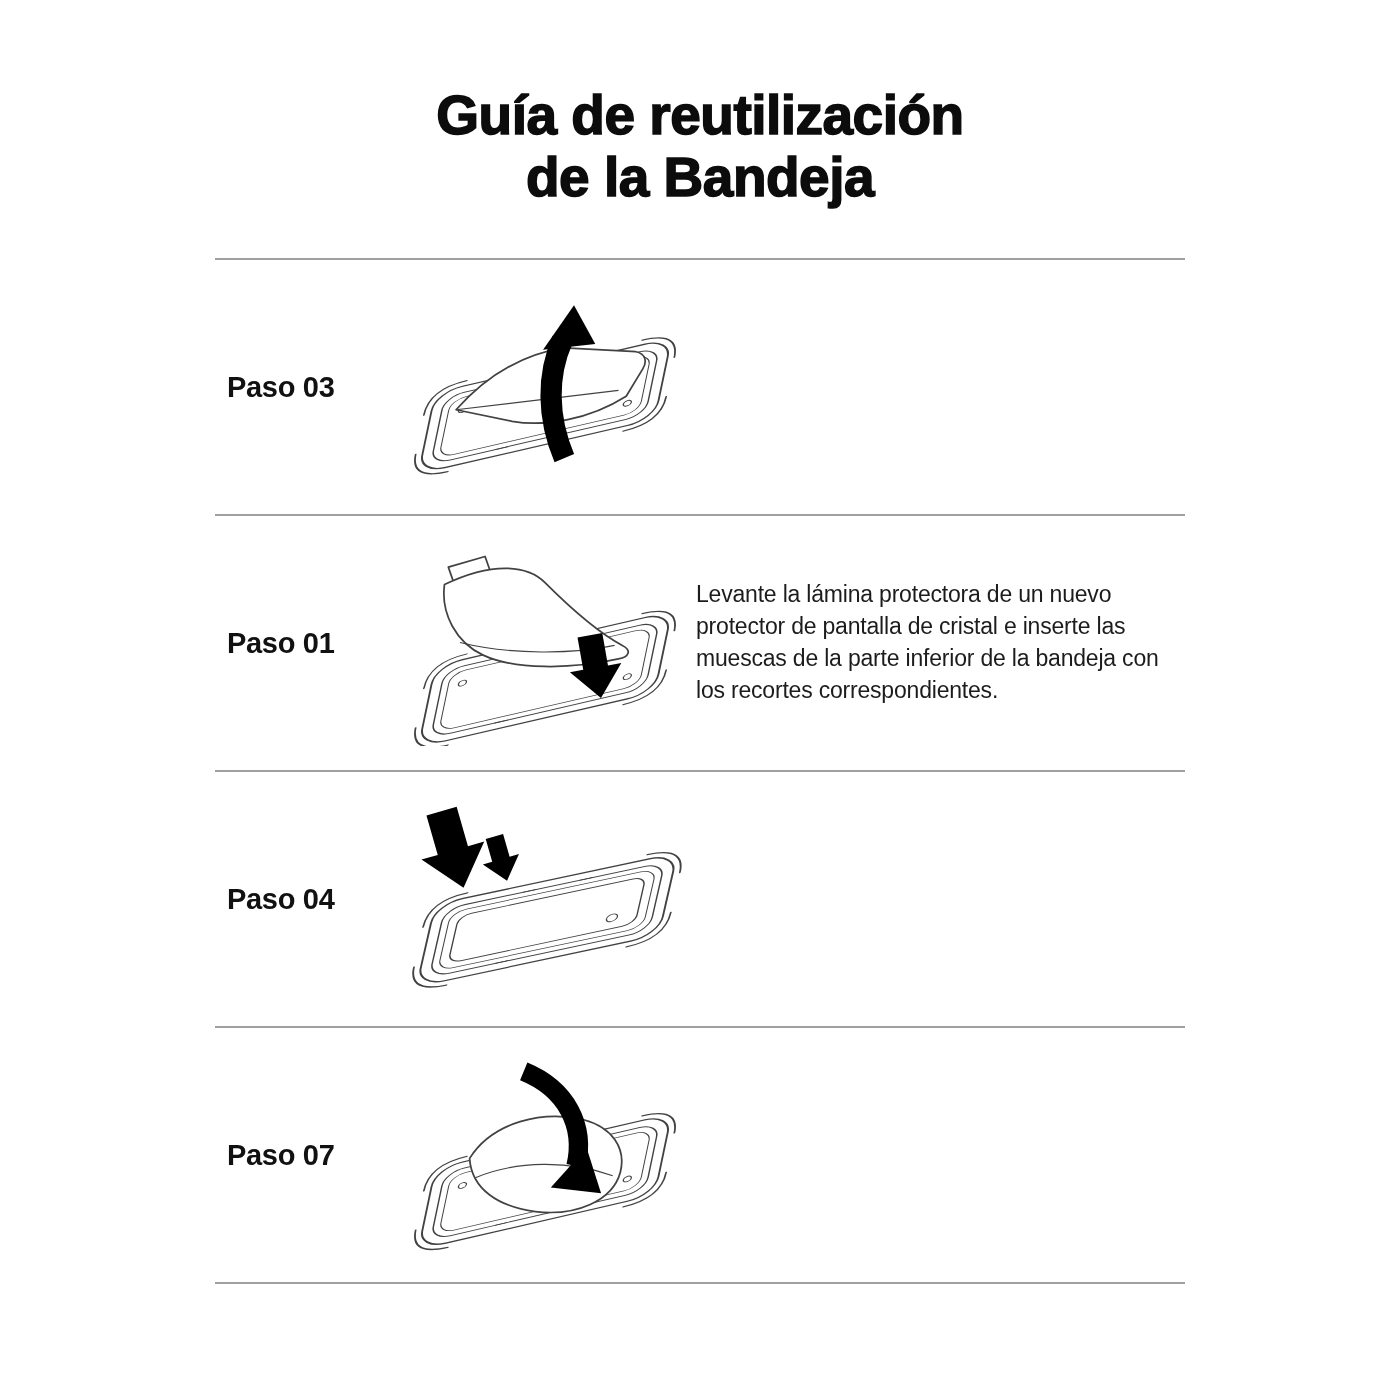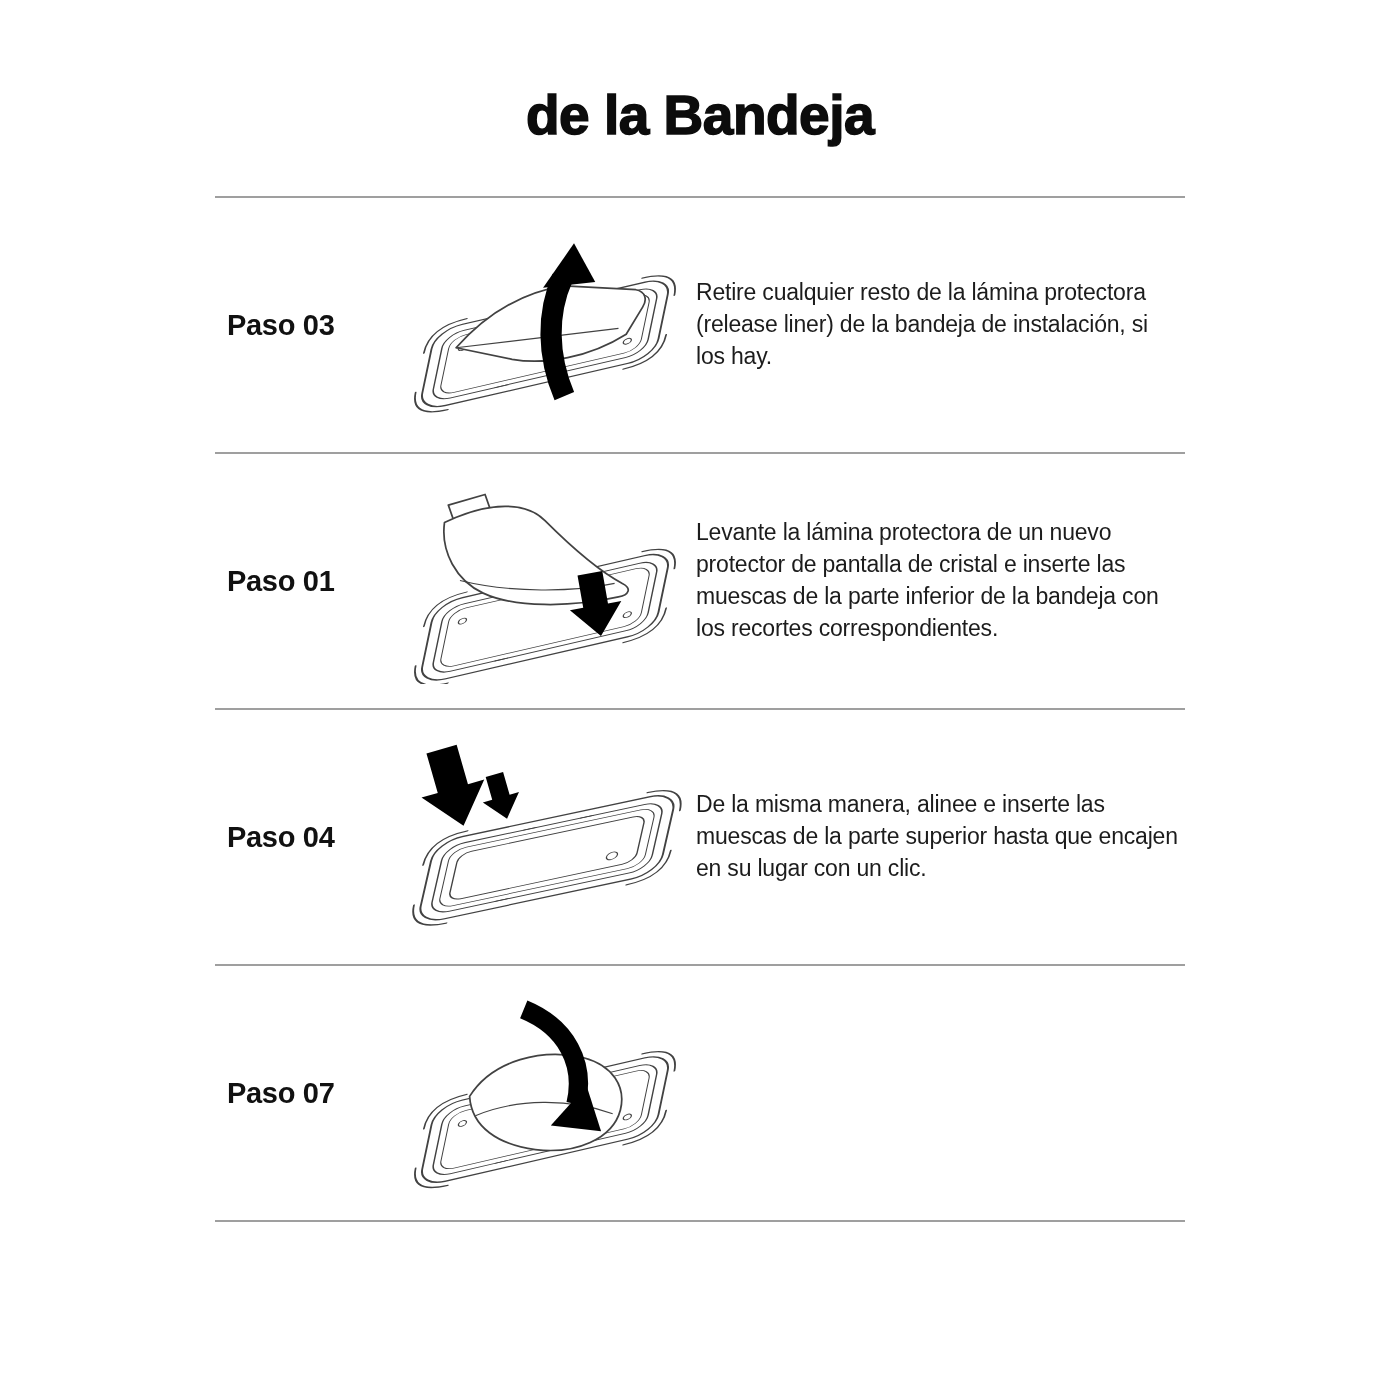--- a/index.html
+++ b/index.html
@@ -57,40 +57,40 @@
         <path d="M-140,-32 Q-140,-74 -98,-74 M98,-74 Q140,-74 140,-32 M140,32 Q140,74 98,74 M-98,74 Q-140,74 -140,32" stroke-width="2"></path>
         <circle cx="-96" cy="-26" r="4.5" stroke-width="1.4"></circle>
         <circle cx="96" cy="28" r="4.5" stroke-width="1.4"></circle>
         <path d="M-34,-55 h14 M28,-55 h14 M-48,55 h14" stroke-width="1.3"></path>
       </g>
       <polygon id="fat-arrow-down" points="-13,-32 13,-32 13,2 27,2 0,34 -27,2 -13,2"></polygon>
     </defs>
   </svg>
 
   <h1 class="title">
+    <span class="tline">Guía de reutilización</span>
     <span class="tline">de la Bandeja</span>
   </h1>
 
   <div class="content">
     <div class="rows">
 
       <section class="step-row">
         <div class="step-label">Paso 03</div>
         <figure class="step-figure">
           <svg viewBox="0 0 300 210" width="290" height="205">
             <use href="#tray" xlink:href="#tray" transform="translate(150,124) rotate(-13) scale(0.95,0.59) skewX(-16)"></use>
             <path class="sheet" d="M58,128 C92,90 130,70 170,64 L244,68 C254,70 256,78 251,86 L234,114 C196,138 150,146 116,140 Z"></path>
             <path class="thin" d="M58,128 L226,108"></path>
             <g>
               <path class="shaft" d="M170,178 C152,136 152,92 168,56"></path>
               <polygon class="arrow" points="148,66 180,20 202,60"></polygon>
             </g>
           </svg>
         </figure>
-        <p class="step-text">Retire cualquier resto de la lámina protectora (release liner) de la bandeja de instalación, si los hay.</p>
       </section>
 
       <section class="step-row">
         <div class="step-label">Paso 01</div>
         <figure class="step-figure">
           <svg viewBox="0 0 300 210" width="290" height="205">
             <use href="#tray" xlink:href="#tray" transform="translate(150,142) rotate(-13) scale(0.95,0.59) skewX(-16)"></use>
             <path class="sheet" d="M50,26 L88,15 L95,35 L57,46 Z"></path>
             <path class="sheet" d="M46,44 C96,20 132,24 150,42 C172,64 202,92 230,107 C240,112 237,119 226,121 C176,132 118,132 86,117 C58,104 42,74 46,44 Z"></path>
             <path class="thin" d="M62,104 C115,117 180,116 222,107"></path>
@@ -108,21 +108,20 @@
             <g transform="translate(152,126) rotate(-12) scale(0.97,0.6) skewX(-16)">
               <rect class="glassrect" x="-102" y="-38" width="204" height="76" rx="14"></rect>
               <circle class="glasshole" cx="74" cy="20" r="6"></circle>
             </g>
             <g>
               <use href="#fat-arrow-down" xlink:href="#fat-arrow-down" class="arrow" transform="translate(54,52) rotate(-16) scale(1.25)"></use>
               <use href="#fat-arrow-down" xlink:href="#fat-arrow-down" class="arrow" transform="translate(104,62) rotate(-16) scale(0.72)"></use>
             </g>
           </svg>
         </figure>
-        <p class="step-text">De la misma manera, alinee e inserte las muescas de la parte superior hasta que encajen en su lugar con un clic.</p>
       </section>
 
       <section class="step-row">
         <div class="step-label">Paso 07</div>
         <figure class="step-figure">
           <svg viewBox="0 0 300 210" width="290" height="205">
             <use href="#tray" xlink:href="#tray" transform="translate(150,132) rotate(-13) scale(0.95,0.59) skewX(-16)"></use>
             <path class="sheet" d="M72,108 C96,70 148,58 190,68 C220,76 234,98 228,122 C220,152 182,168 140,163 C102,158 74,140 72,108 Z"></path>
             <path class="thin" d="M78,128 C120,110 176,110 220,126"></path>
             <g>

